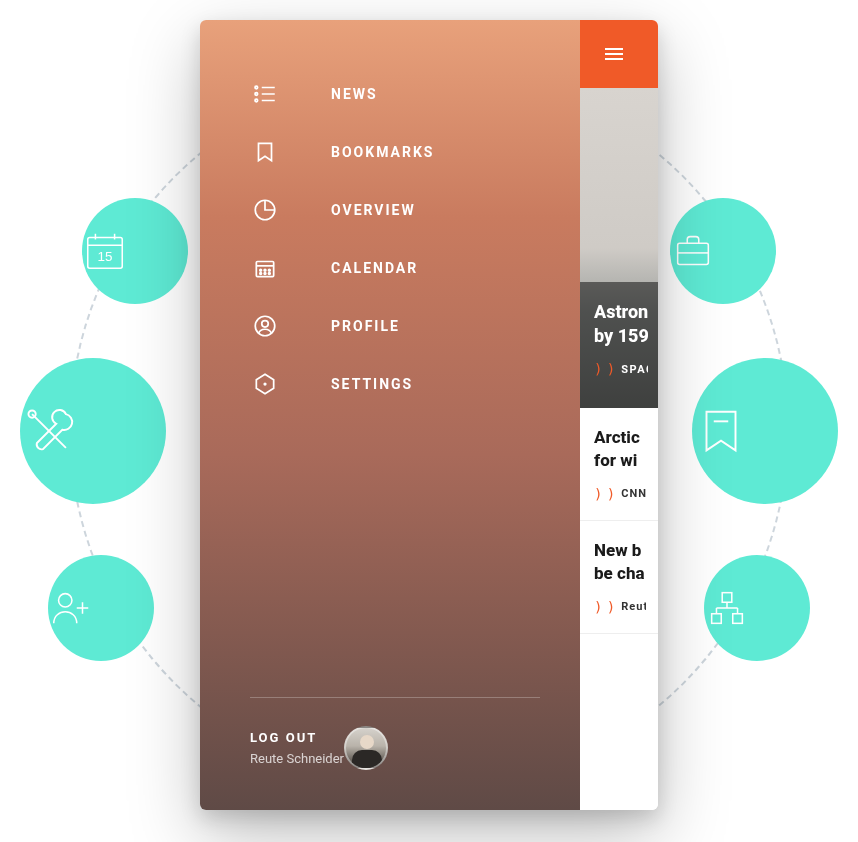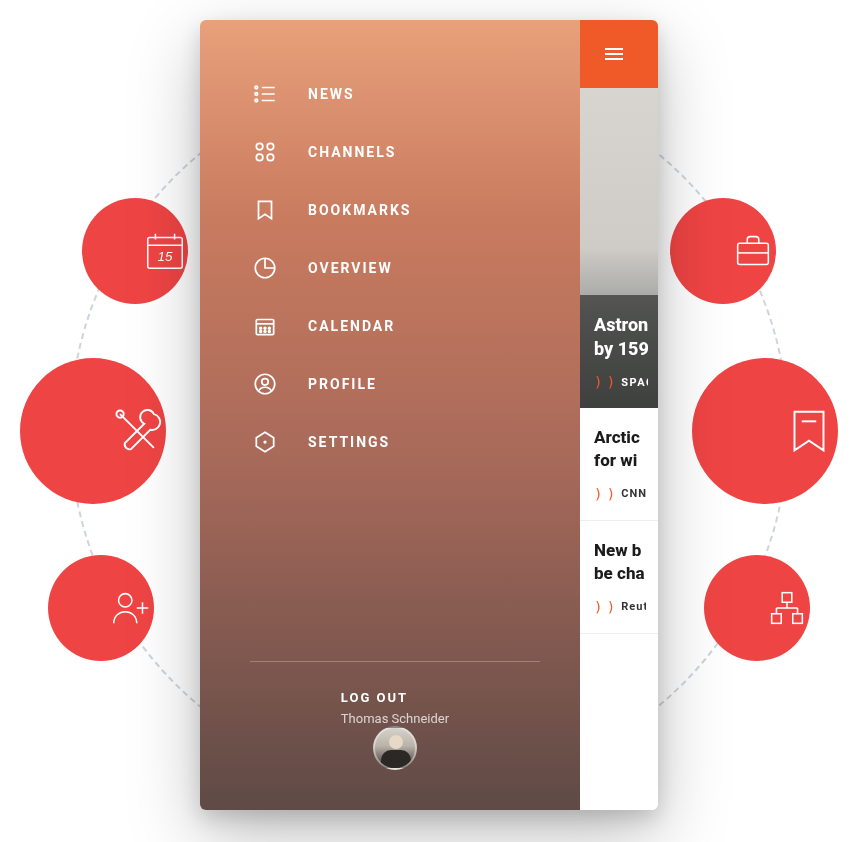--- a/index.html
+++ b/index.html
@@ -16,25 +16,24 @@
     width: 720px;
     height: 720px;
     border: 2px dashed #cdd5dc;
     border-radius: 50%;
     top: 70px;
     left: 69px;
   }
   .bubble {
     position: absolute;
     border-radius: 50%;
-    background: #ef4444;
-    display: flex;
-    align-items: center;
-    justify-content: flex-end;
-    font-style: italic;
+    background: #5eead4;
+    display: flex;
+    align-items: center;
+    justify-content: flex-start;
   }
   .bubble.small { width: 106px; height: 106px; }
   .bubble.large { width: 146px; height: 146px; }
   .bubble svg { stroke: #fff; fill: none; stroke-width: 1.6; }
   .bubble.small svg { width: 46px; height: 46px; }
   .bubble.large svg { width: 58px; height: 58px; }
 
   .b-cal      { top: 198px; left: 82px; }
   .b-tools    { top: 358px; left: 20px; }
   .b-adduser  { top: 555px; left: 48px; }
@@ -78,32 +77,32 @@
     align-items: center;
     justify-content: center;
     margin-right: 28px;
   }
   .menu .mi-icon svg { stroke: #fff; fill: none; stroke-width: 1.6; width: 26px; height: 26px; }
   .menu .mi-label {
     font-size: 14px;
     font-weight: 700;
     letter-spacing: 2px;
     text-transform: uppercase;
+    margin-left: 23px;
   }
   .drawer-divider {
     border: none;
     border-top: 1px solid rgba(255,255,255,0.25);
     margin: 0 40px 0 0;
   }
   .drawer-footer {
     padding: 28px 40px 40px 0;
     display: flex;
     align-items: center;
     justify-content: flex-start;
-    flex-direction: column;
   }
   .logout-block { }
   .logout-label {
     font-size: 13px;
     font-weight: 700;
     letter-spacing: 2px;
     color: #fff;
     margin-bottom: 6px;
   }
   .user-name {
@@ -153,21 +152,21 @@
   .peek-header svg { stroke: #fff; stroke-width: 2.2; }
   .peek-hero {
     height: 320px;
     background: linear-gradient(180deg, #d8d4cf 0%, #cfcbc6 50%, #9ea19e 70%, #7e817e 100%);
     position: relative;
   }
   .peek-overlay {
     position: absolute;
     bottom: 0; left: 0; right: 0;
     background: rgba(0,0,0,0.5);
-    padding: 18px 10px 18px 14px;
+    padding: 18px 10px 31px 14px;
     color: #fff;
   }
   .peek-title {
     font-size: 18px;
     font-weight: 800;
     line-height: 1.3;
     margin-bottom: 14px;
     white-space: nowrap;
     overflow: hidden;
   }
@@ -280,31 +279,20 @@
               <circle cx="4" cy="12" r="1.2"></circle>
               <circle cx="4" cy="18" r="1.2"></circle>
               <line x1="9" y1="6" x2="21" y2="6"></line>
               <line x1="9" y1="12" x2="21" y2="12"></line>
               <line x1="9" y1="18" x2="21" y2="18"></line>
             </svg>
         </span>
         <span class="mi-label">NEWS</span>
       </li>
 
-      <li>
-        <span class="mi-icon">
-          <svg viewBox="0 0 24 24">
-              <circle cx="7" cy="7" r="3"></circle>
-              <circle cx="17" cy="7" r="3"></circle>
-              <circle cx="7" cy="17" r="3"></circle>
-              <circle cx="17" cy="17" r="3"></circle>
-            </svg>
-        </span>
-        <span class="mi-label">CHANNELS</span>
-      </li>
 
       <li>
         <span class="mi-icon">
           <svg viewBox="0 0 24 24">
               <path d="M6 4 h12 v16 l-6-4 -6 4 z"></path>
             </svg>
         </span>
         <span class="mi-label">BOOKMARKS</span>
       </li>
 
@@ -357,21 +345,21 @@
         <span class="mi-label">SETTINGS</span>
       </li>
 
     </ul>
 
     <hr class="drawer-divider">
 
     <div class="drawer-footer">
       <div class="logout-block">
         <div class="logout-label">LOG OUT</div>
-        <div class="user-name">Thomas Schneider</div>
+        <div class="user-name">Reute Schneider</div>
       </div>
       <div class="avatar"></div>
     </div>
   </nav>
 
   <div class="peek">
     <div class="peek-header">
       <svg viewBox="0 0 24 24" width="24" height="24">
         <line x1="3" y1="7" x2="21" y2="7"></line>
           <line x1="3" y1="12" x2="21" y2="12"></line>

